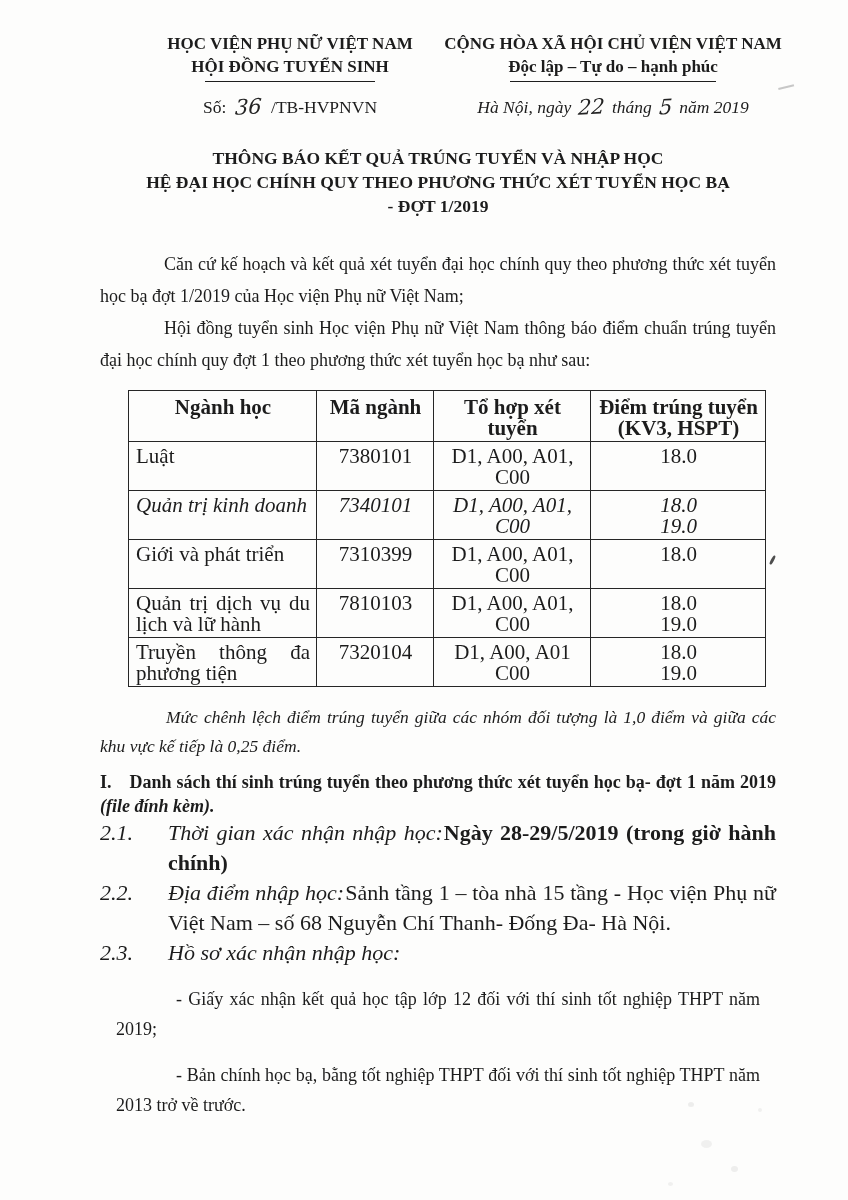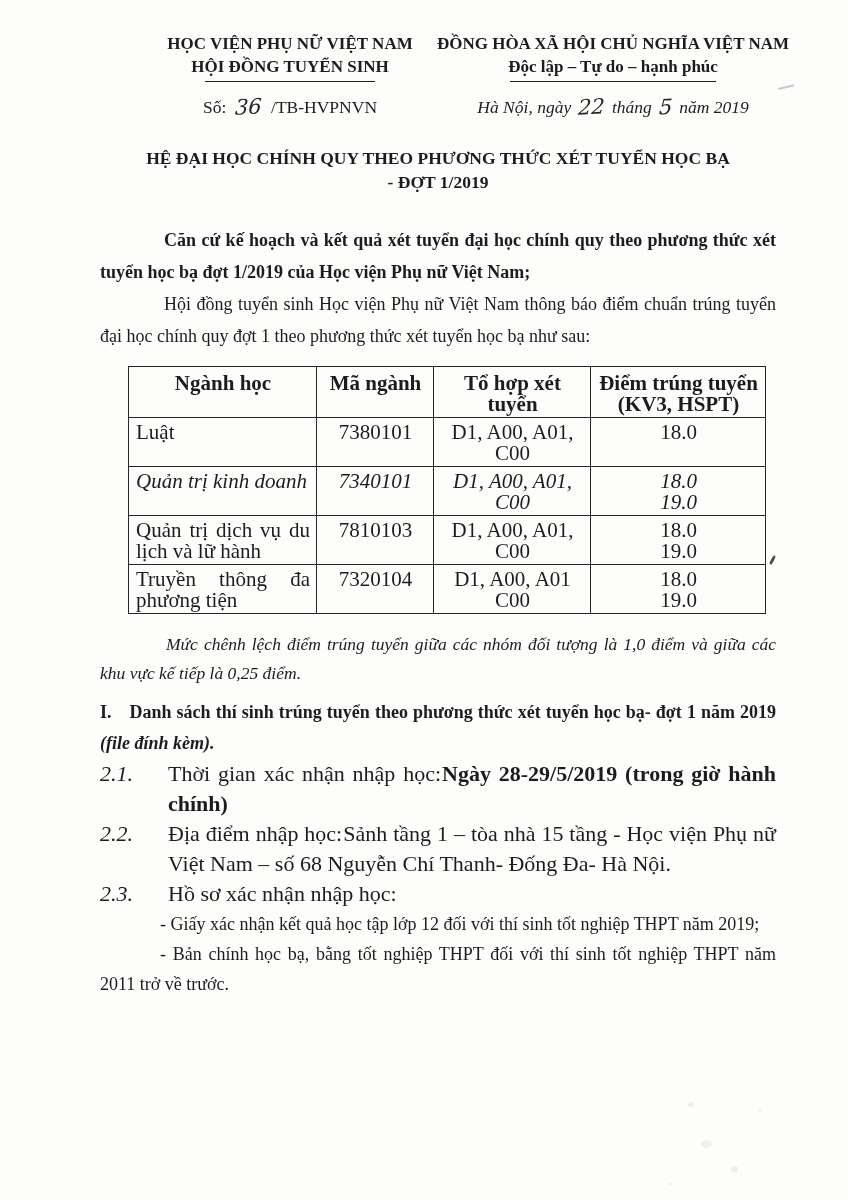--- a/index.html
+++ b/index.html
@@ -24,47 +24,47 @@
   .hw { display:inline-block; font-family:"DejaVu Serif",serif; font-style:italic;
         font-size:21px; transform:rotate(-3deg) skewX(-6deg); margin:0 9px;
         color:#232323; vertical-align:-1px; }
   .hw-sm { margin:0 7px; }
   
   .title { margin-top:27px; text-align:center; font-weight:700;
            font-size:17.5px; line-height:24px; }
   
   .para { margin:0; font-size:18px; line-height:32px; text-align:justify;
           text-indent:64px; }
-  .para-top { margin-top:30px;font-weight:bold; }
+  .para-top { margin-top:30px; }
   
   .tbl { border-collapse:collapse; table-layout:fixed; width:637px;
          margin:14px 0 0 28px; font-size:21px; }
   .tbl th, .tbl td { border:1.7px solid #262626; vertical-align:top;
                      padding:4px 6px 2px 7px; line-height:21px; }
   .tbl th { font-weight:700; text-align:center; padding-top:6px; }
   .c1 { text-align:justify; }
   .cc { text-align:center; }
   .tr-h  { height:44px; }
   .tr-0 { height:43px; } .tr-1 { height:42px;font-style:italic; } .tr-2 { height:37px; }
   .tr-3 { height:46px; } .tr-4 { height:39px; } .tr-5 { height:43px; }
   
   .note { margin:16px 0 0 0; font-style:italic; font-size:17.5px;
           line-height:29px; text-align:justify; text-indent:66px; }
   
-  .sec { margin:9px 0 0 0; font-weight:700; font-size:18px; line-height:31px;
+  .sec { margin:9px 0 0 0; font-weight:700; font-size:18px; line-height:24px;
          text-align:justify; }
   .sec .secnum { margin-right:18px; }
   .sec2 { margin-top:26px; }
   .sec2 .secnum { margin-right:30px; }
   .itm { display:flex; font-size:22px; line-height:30px; }
   .inum { flex:0 0 68px; font-style:italic; }
   .ibody { flex:1; text-align:justify; }
-  .il { margin-right:1px; }
+  .il { font-style:italic; margin-right:1px; }
   .iv { font-weight:700; }
-  .bullet { margin:0; font-size:18px; line-height:30px; text-align:justify;
+  .bullet { margin:16px; font-size:18px; line-height:30px; text-align:justify;
             text-indent:60px; }
   
   .art { position:absolute; pointer-events:none; }
   .pen-mark { left:771px; top:555px; width:3px; height:10px; background:#2f2f2f;
               border-radius:40% / 50%; transform:rotate(28deg); opacity:.85; }
   .smudge-tr { left:779px; top:86px; width:16px; height:7px;
                border-top:2px solid #9a9a9a; transform:rotate(-14deg); opacity:.55; }
   .spk { border-radius:50%; background:#b5b5b5; }
   .spk1 { left:688px; top:1102px; width:6px;  height:5px; opacity:.22; }
   .spk2 { left:701px; top:1140px; width:11px; height:8px; opacity:.18; }
@@ -77,36 +77,37 @@
 
 <div class="page">
 
   <div class="hdr">
     <div class="hdr-left">
       <div class="h-line">HỌC VIỆN PHỤ NỮ VIỆT NAM</div>
       <div class="h-line">HỘI ĐỒNG TUYỂN SINH</div>
       <div class="rule rule-left"></div>
     </div>
     <div class="hdr-right">
-      <div class="h-line">ĐỒNG HÒA XÃ HỘI CHỦ NGHĨA VIỆT NAM</div>
+      <div class="h-line">CỘNG HÒA XÃ HỘI CHỦ VIỆN VIỆT NAM</div>
       <div class="h-line">Độc lập – Tự do – hạnh phúc</div>
       <div class="rule rule-right"></div>
     </div>
   </div>
 
   <div class="hdr2">
     <div class="hdr-left so-line">
       <span>Số:</span><span class="hw">36</span><span>/TB-HVPNVN</span>
     </div>
     <div class="hdr-right date-line">
       <span>Hà Nội, ngày</span><span class="hw hw-sm">22</span><span>tháng</span><span class="hw hw-sm">5</span><span>năm 2019</span>
     </div>
   </div>
 
   <div class="title">
+    <div>THÔNG BÁO KẾT QUẢ TRÚNG TUYỂN VÀ NHẬP HỌC</div>
     <div>HỆ ĐẠI HỌC CHÍNH QUY THEO PHƯƠNG THỨC XÉT TUYỂN HỌC BẠ</div>
     <div>- ĐỢT 1/2019</div>
   </div>
 
   <p class="para para-top">Căn cứ kế hoạch và kết quả xét tuyển đại học chính quy theo phương thức xét tuyển học bạ đợt 1/2019 của Học viện Phụ nữ Việt Nam;</p>
   <p class="para">Hội đồng tuyển sinh Học viện Phụ nữ Việt Nam thông báo điểm chuẩn trúng tuyển đại học chính quy đợt 1 theo phương thức xét tuyển học bạ như sau:</p>
 
   <table class="tbl">
     <colgroup>
         <col style="width:188px">
@@ -143,20 +144,32 @@
         <td class="cc">7340101</td>
         <td class="cc">
             <div>D1, A00, A01,</div>
             <div>C00</div>
           </td>
         <td class="cc">
             <div>18.0</div>
             <div>19.0</div>
           </td>
       </tr>
+      <tr class="tr-3">
+        <td class="c1">Giới và phát triển</td>
+        <td class="cc">7310399</td>
+        <td class="cc">
+            <div>D1, A00, A01, C00</div>
+            <div></div>
+          </td>
+        <td class="cc">
+            <div>18.0</div>
+            <div></div>
+          </td>
+      </tr>
       <tr class="tr-4">
         <td class="c1">Quản trị dịch vụ du lịch và lữ hành</td>
         <td class="cc">7810103</td>
         <td class="cc">
             <div>D1, A00, A01,</div>
             <div>C00</div>
           </td>
         <td class="cc">
             <div>18.0</div>
             <div>19.0</div>
@@ -199,21 +212,21 @@
   </div>
 
   <div class="itm">
     <span class="inum">2.3.</span>
     <div class="ibody">
       <span class="il">Hồ sơ xác nhận nhập học:</span>
     </div>
   </div>
 
   <p class="bullet">- Giấy xác nhận kết quả học tập lớp 12  đối với thí sinh tốt nghiệp THPT năm 2019;</p>
-  <p class="bullet">- Bản chính học bạ, bằng tốt nghiệp THPT đối với thí sinh tốt nghiệp THPT năm 2011 trở về trước.</p>
+  <p class="bullet">- Bản chính học bạ, bằng tốt nghiệp THPT đối với thí sinh tốt nghiệp THPT năm 2013 trở về trước.</p>
 
   <div class="art pen-mark"></div>
   <div class="art smudge-tr"></div>
   <div class="art spk spk1"></div>
   <div class="art spk spk2"></div>
   <div class="art spk spk3"></div>
   <div class="art spk spk4"></div>
   <div class="art spk spk5"></div>
 
 </div>

